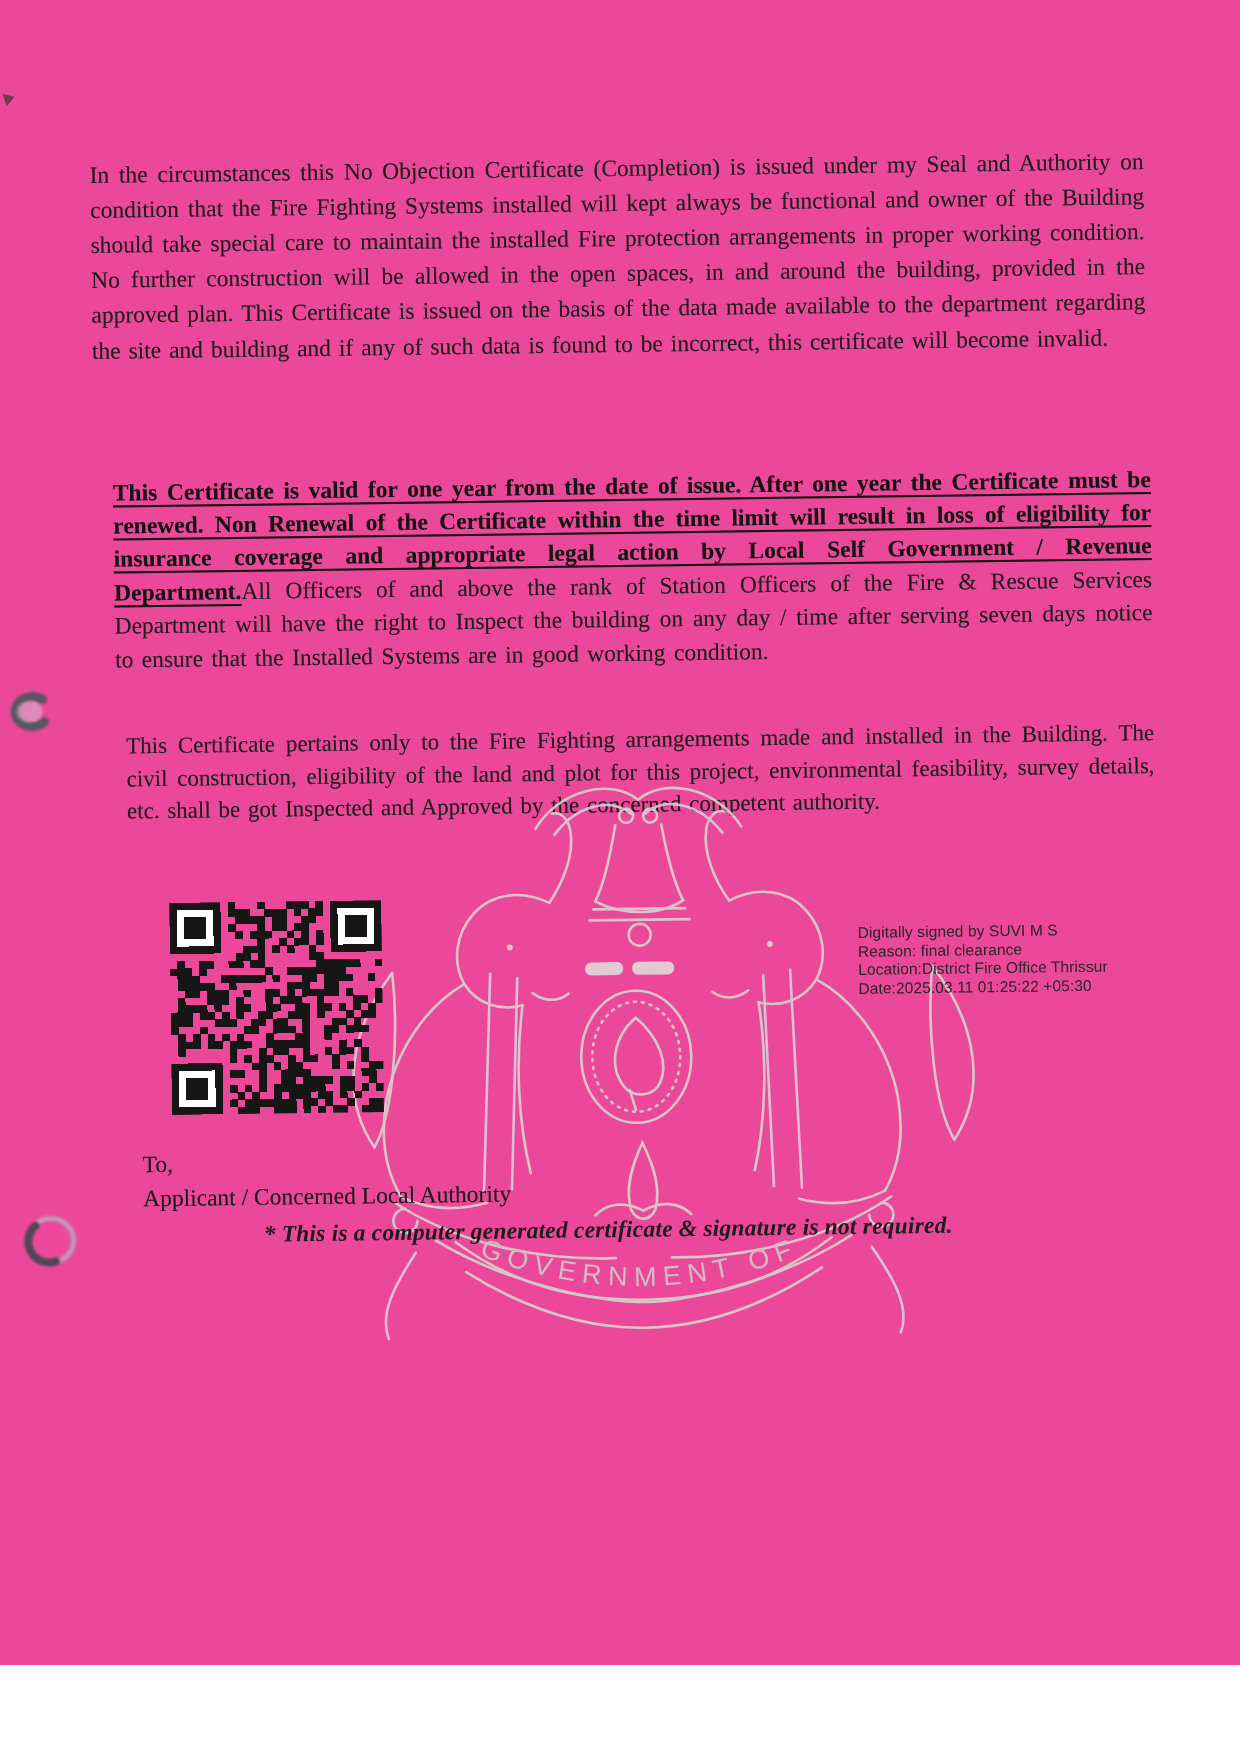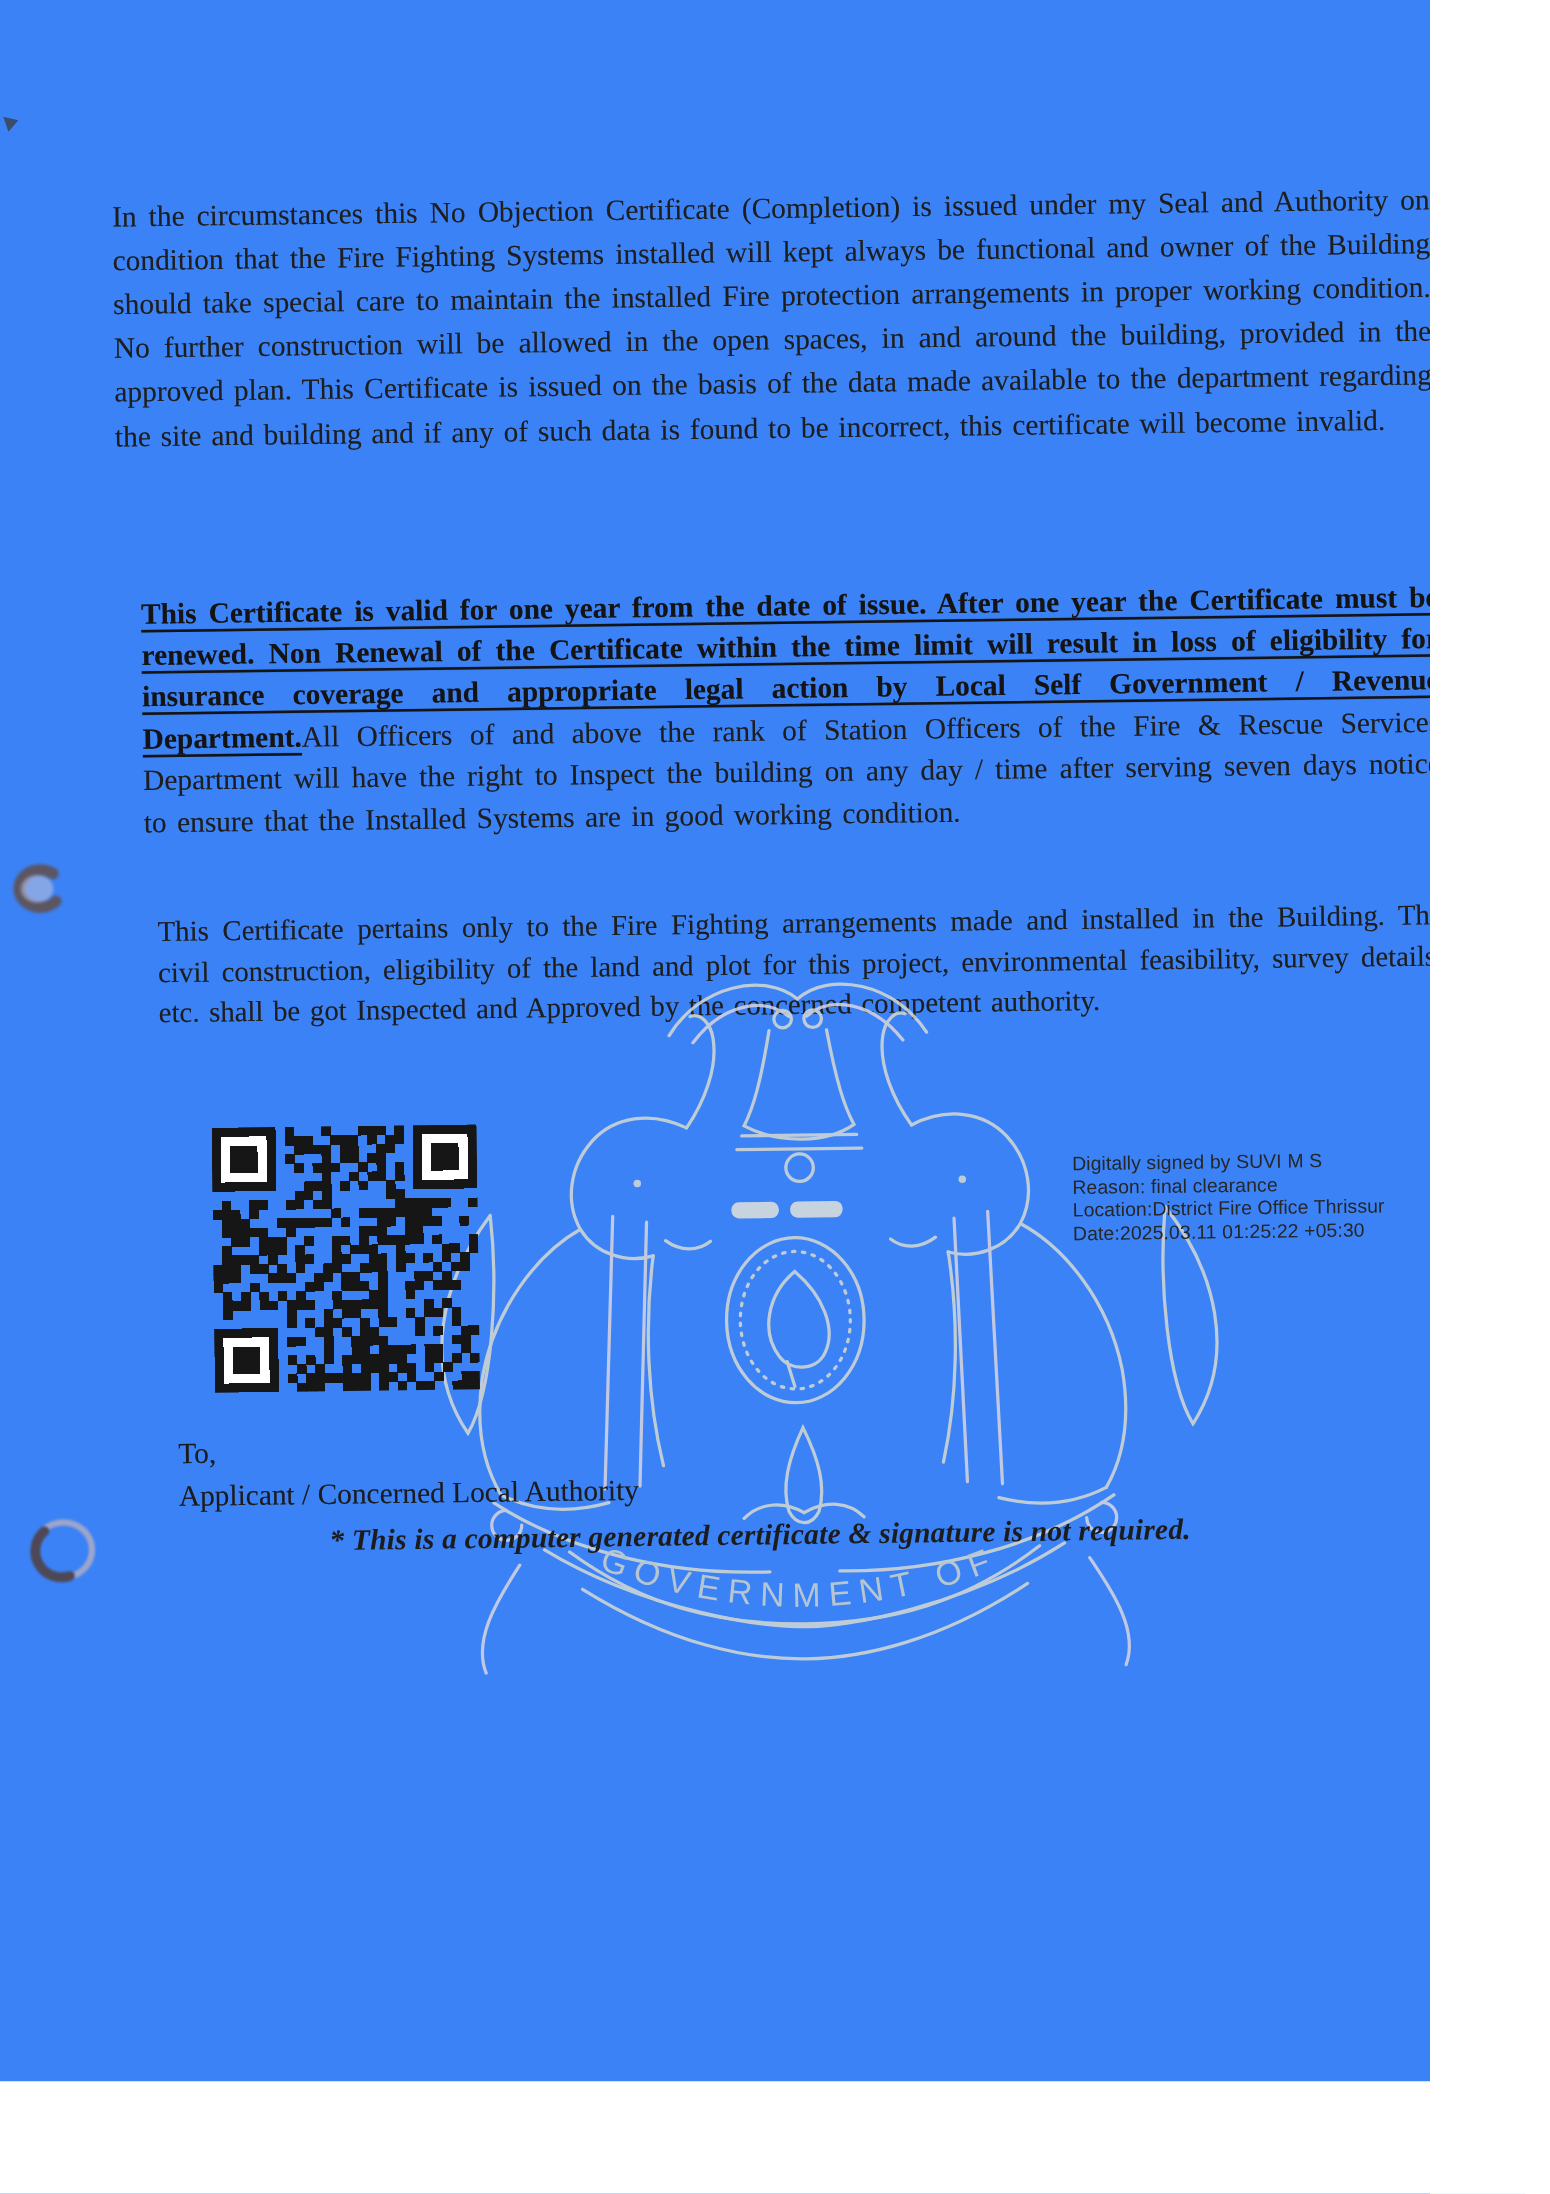--- a/index.html
+++ b/index.html
@@ -1,16 +1,16 @@
 <!DOCTYPE html>
 <html><head>
 <meta charset="utf-8">
 <style>
   html,body{margin:0;padding:0;background:#ffffff;}
-  .stage{position:relative;width:1144px;height:1755px;background:#3b82f6;overflow:hidden;
+  .stage{position:relative;width:1240px;height:1755px;background:#ec4899;overflow:hidden;
          font-family:"Liberation Serif","DejaVu Serif",serif;color:#1f1f1f;}
   .scan{position:absolute;inset:0;transform:rotate(-0.75deg);transform-origin:50% 46%;}
   .para{position:absolute;text-align:justify;color:#1e1e1e;
         text-shadow:0 0 .5px rgba(25,25,25,.4);hyphens:none;}
   .p1{left:98px;top:127px;width:1054px;font-size:23.5px;line-height:35.2px;word-spacing:2px;}
   .p2{left:117px;top:446px;width:1038px;font-size:23.5px;line-height:33.4px;word-spacing:2.5px;}
   .p3{left:127px;top:701px;width:1028px;font-size:23px;line-height:32.6px;word-spacing:2px;}
   .bold-underline{font-weight:700;color:#141414;text-decoration:underline;
         text-decoration-thickness:2.4px;text-underline-offset:4.5px;text-decoration-skip-ink:none;}
   .qr{position:absolute;left:168px;top:897px;width:212px;height:212px;}

